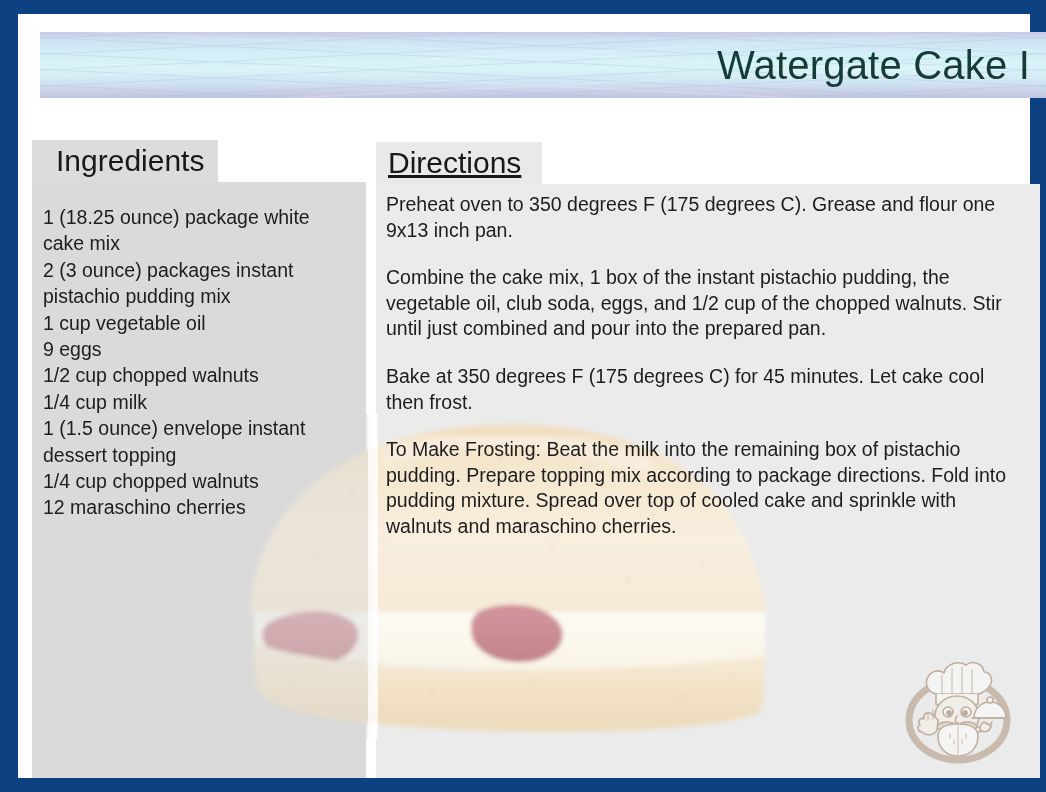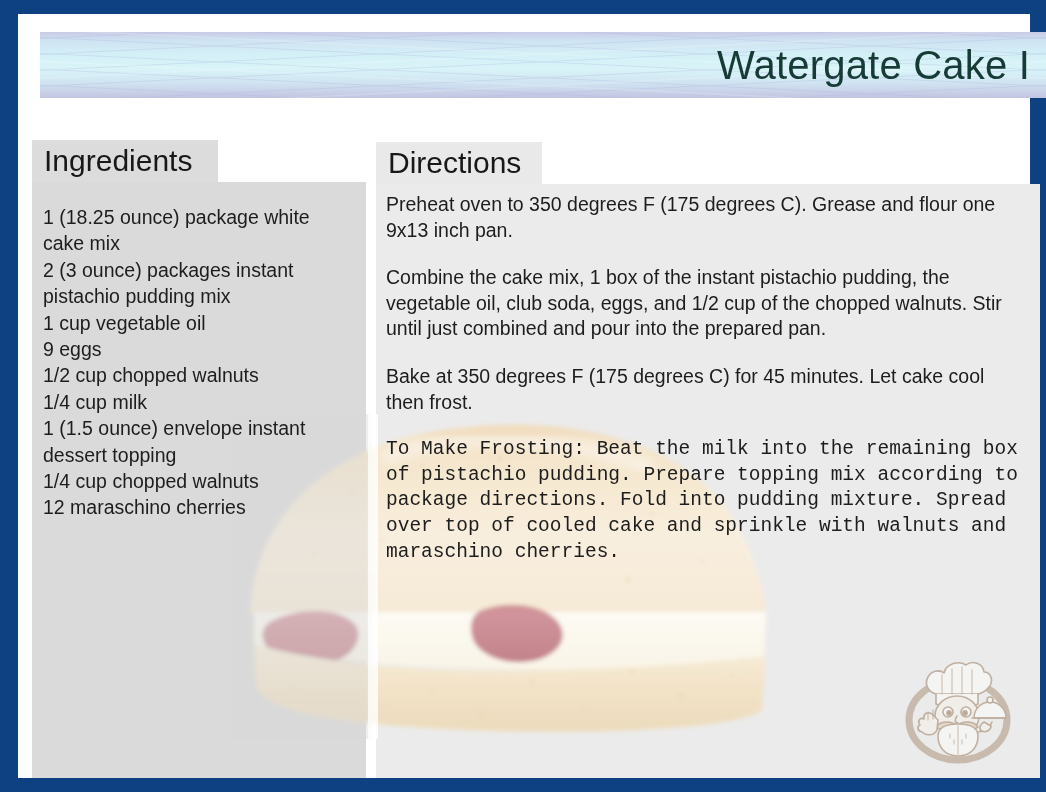--- a/index.html
+++ b/index.html
@@ -65,26 +65,26 @@
     position: absolute;
     height: 42px;
     background: #dcdcdc;
     display: flex;
     align-items: center;
   }
   .section-tab .tab-label {
     font-size: 30px;
     font-weight: 400;
     color: #181818;
-    padding-left: 12px;
+    padding-left: 24px;
     white-space: nowrap;
   }
   #ingredients-tab { left: 14px;  top: 126px; width: 186px; }
   #directions-tab  { left: 358px; top: 128px; width: 166px; background: #e9e9e9; }
-  #directions-tab .tab-label { padding-left: 12px; }
+  #directions-tab .tab-label { padding-left: 12px; text-decoration: underline; }
 
   
   #ingredients-panel {
     position: absolute;
     left: 14px;
     top: 168px;
     width: 334px;
     height: 596px;
     background: #dadada;
     padding: 22px 14px 0 11px;
@@ -111,21 +111,21 @@
 
   
   .direction-step {
     font-size: 19.5px;
     line-height: 25.6px;
     color: #1d1d1d;
     margin-bottom: 22px;
     position: relative;
     z-index: 3;
   }
-  .direction-step:last-child { margin-bottom: 4px; font-family: Liberation Mono, monospace; }
+  .direction-step:last-child { margin-bottom: 4px; }
 
   
   #cake-photo {
     position: absolute;
     left: 214px;
     top: 400px;
     width: 560px;
     height: 325px;
     z-index: 1;
     pointer-events: none;

